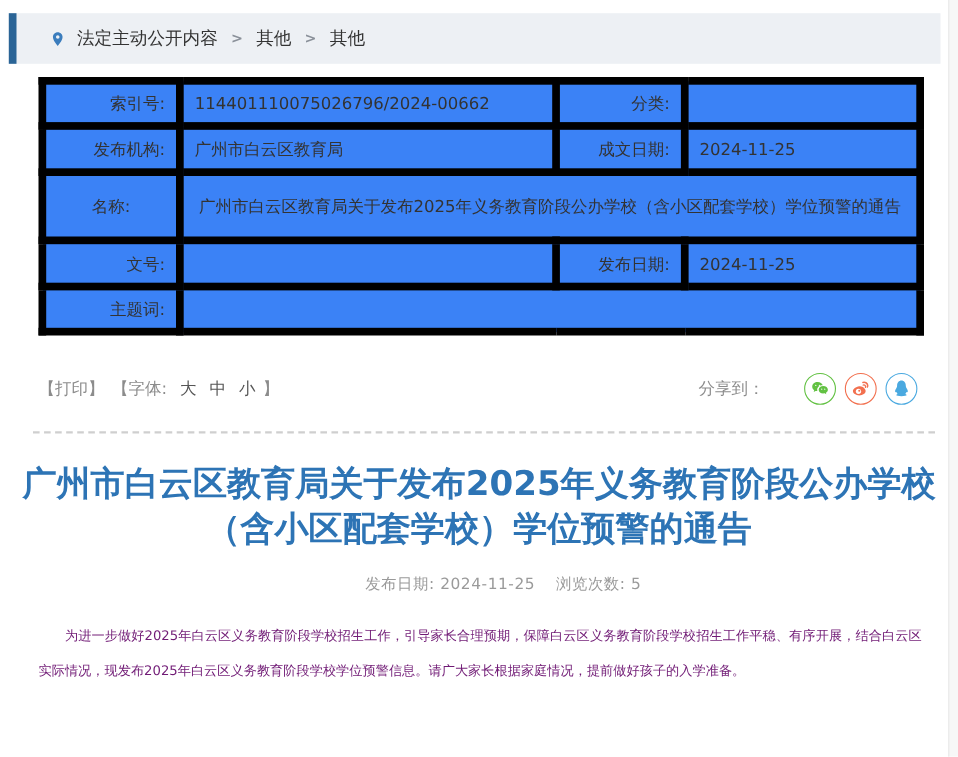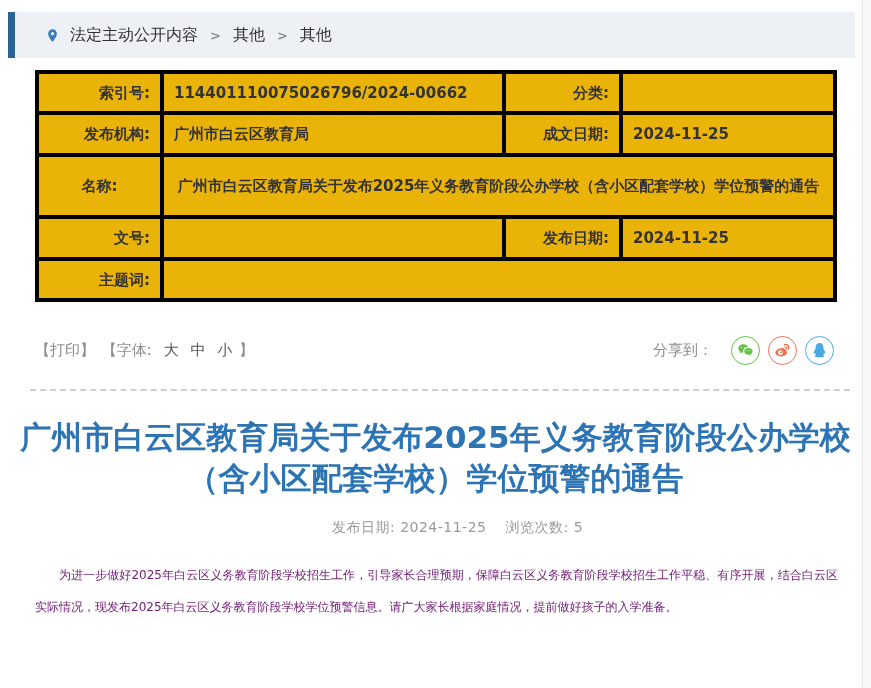--- a/index.html
+++ b/index.html
@@ -26,40 +26,40 @@
   .breadcrumb-bar .pin { display: inline-flex; margin-right: 10px; }
   .crumb { cursor: pointer; }
   .crumb-sep { color: #8a9099; margin: 0 12px; font-size: 13px; font-weight: bold; }
   
   table.doc-table {
     margin: 12px 0 0 35px; width: 799px;
     border-collapse: collapse; table-layout: fixed;
     font-size: 15px; color: #333;
   }
   table.doc-table td {
-    border: 4px solid #000000; background: #eab308;
-    padding: 4px 10px; line-height: 22px; vertical-align: middle; font-weight: bold;
+    border: 7px solid #000000; background: #3b82f6;
+    padding: 4px 10px; line-height: 22px; vertical-align: middle;
   }
   td.lbl  { width: 125px; text-align: right; padding-right: 8px; }
   td.val  { width: 342px; text-align: left; padding-left: 14px; }
   td.lbl2 { width: 117px; text-align: right; padding-right: 8px; }
   td.val2 { width: 214px; text-align: left; padding-left. 14px; }
   tr.r-s  td { height: 41px; }
   tr.r-m  td { height: 42px; }
   tr.r-l  td { height: 62px; text-align: center; }
   
   .tools-row {
     margin: 32px 37px 0 35px; height: 32px;
     display: flex; align-items: center; justify-content: space-between;
     font-size: 15px; color: #8c8c8c;
   }
   .tools-left span { margin-right: 2px; margin-top: 16px; }
   .font-size-opt { color: #555; margin: 0 5px; cursor: pointer; }
   .tools-right { display: flex; align-items: center; }
-  .share-label { color: #8c8c8c; margin-right: 10px; }
+  .share-label { color: #8c8c8c; margin-right: 28px; }
   .share-btn {
     width: 29px; height: 29px; border-radius: 50%;
     display: inline-flex; align-items: center; justify-content: center;
     margin-left: 8px; cursor: pointer; background: #fff;
   }
   .share-wechat { border: 1px solid #62c142; }
   .share-weibo  { border: 1px solid #f2704f; }
   .share-qq     { border: 1px solid #4aa9e0; }
   
   .dashed-divider {

